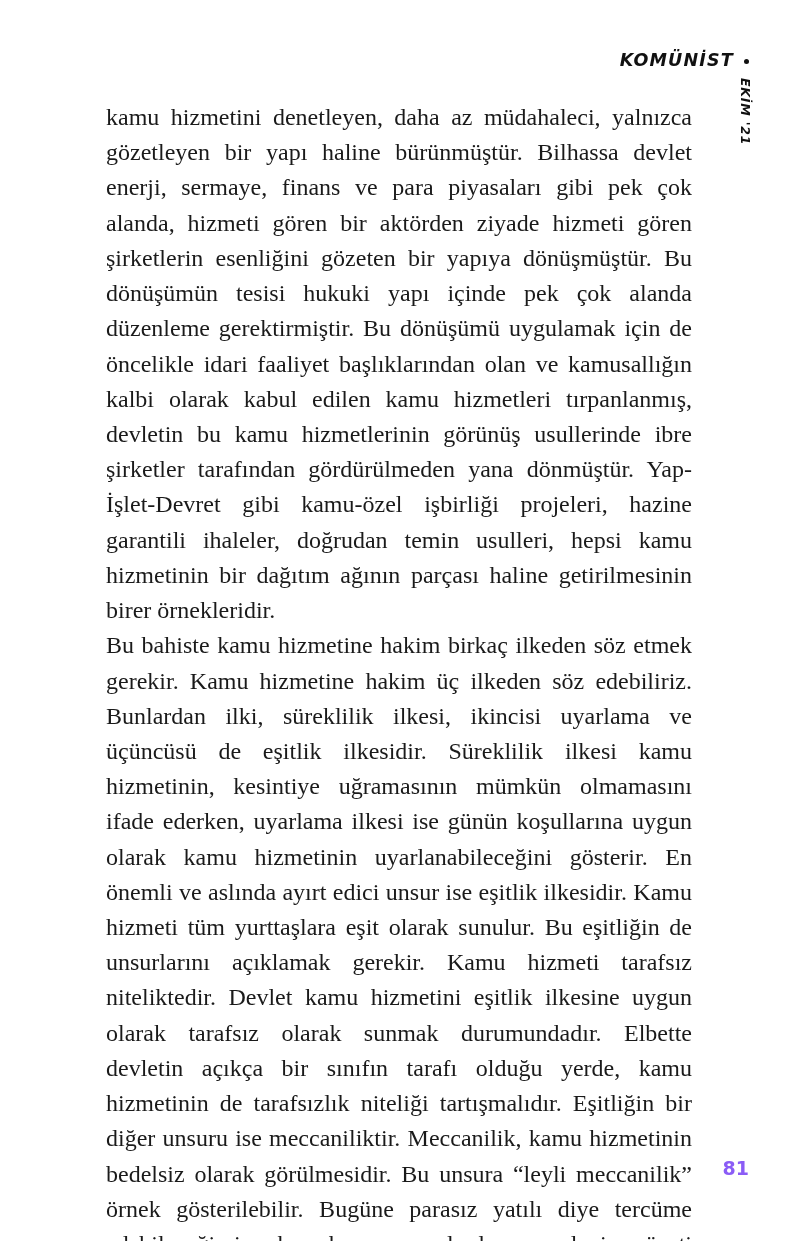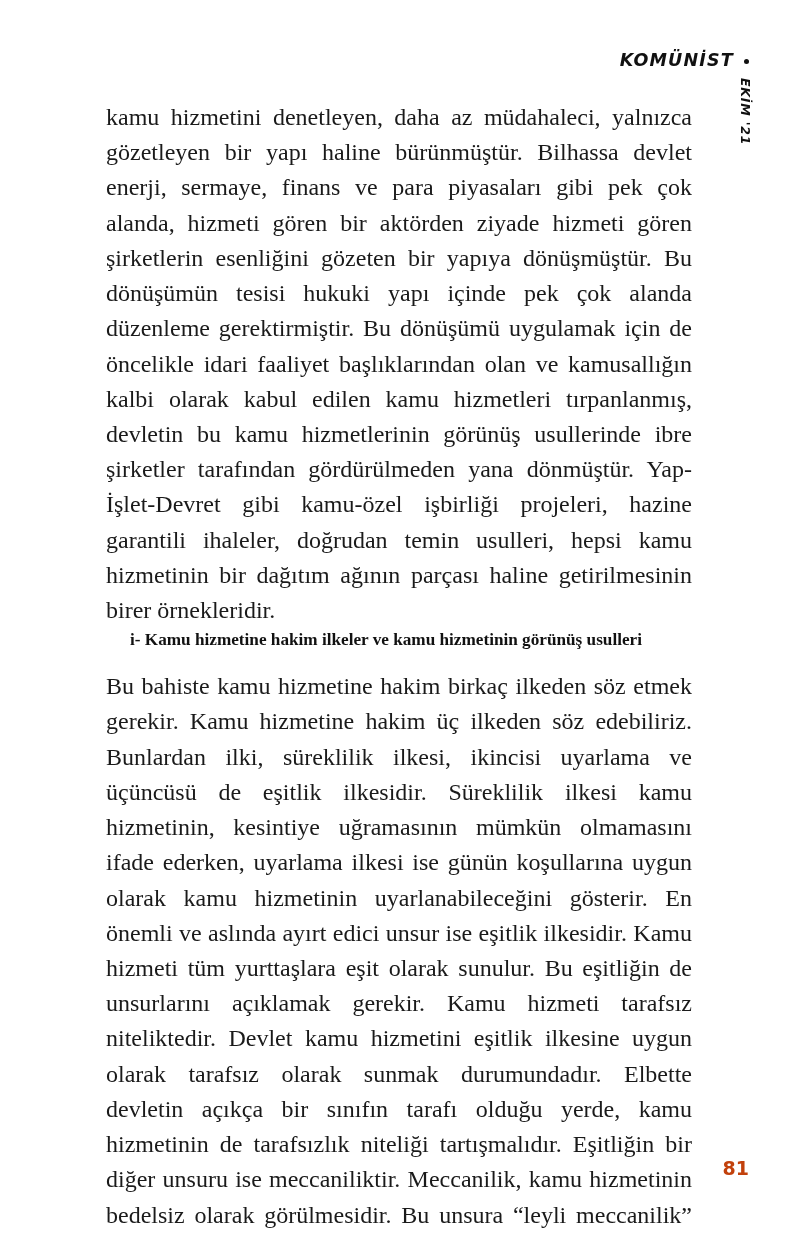--- a/index.html
+++ b/index.html
@@ -93,38 +93,37 @@
   }
 
   
   .page-number {
     position: absolute;
     right: 66px;
     bottom: 62px;
     font-family: "DejaVu Sans", sans-serif;
     font-weight: bold;
     font-size: 19px;
-    color: #c2410c;
+    color: #8b5cf6;
   }
 </style>
 </head>
 <body>
 
 <div class="page">
 
   <div class="header">
     <span class="header-title">KOMÜNİST</span>
     <span class="header-dot"></span>
   </div>
   <div class="header-issue">EKİM '21</div>
 
   <div class="content">
     <p class="body">kamu hizmetini denetleyen, daha az müdahaleci, yalnızca gözetleyen bir yapı haline bürünmüştür. Bilhassa devlet enerji, sermaye, finans ve para piyasaları gibi pek çok alanda, hizmeti gören bir aktörden ziyade hizmeti gören şirketlerin esenliğini gözeten bir yapıya dönüşmüştür. Bu dönüşümün tesisi hukuki yapı içinde pek çok alanda düzenleme gerektirmiştir. Bu dönüşümü uygulamak için de öncelikle idari faaliyet başlıklarından olan ve kamusallığın kalbi olarak kabul edilen kamu hizmetleri tırpanlanmış, devletin bu kamu hizmetlerinin görünüş usullerinde ibre şirketler tarafından gördürülmeden yana dönmüştür. Yap-İşlet-Devret gibi kamu-özel işbirliği projeleri, hazine garantili ihaleler, doğrudan temin usulleri, hepsi kamu hizmetinin bir dağıtım ağının parçası haline getirilmesinin birer örnekleridir.</p>
 
 
-    <h4 class="sub-sub-heading">i- Kamu hizmetine hakim ilkeler ve kamu hizmetinin görünüş usulleri</h4>
 
     <p class="body">Bu bahiste kamu hizmetine hakim birkaç ilkeden söz etmek gerekir. Kamu hizmetine hakim üç ilkeden söz edebiliriz. Bunlardan ilki, süreklilik ilkesi, ikincisi uyarlama ve üçüncüsü de eşitlik ilkesidir. Süreklilik ilkesi kamu hizmetinin, kesintiye uğramasının mümkün olmamasını ifade ederken, uyarlama ilkesi ise günün koşullarına uygun olarak kamu hizmetinin uyarlanabileceğini gösterir. En önemli ve aslında ayırt edici unsur ise eşitlik ilkesidir. Kamu hizmeti tüm yurttaşlara eşit olarak sunulur. Bu eşitliğin de unsurlarını açıklamak gerekir. Kamu hizmeti tarafsız niteliktedir. Devlet kamu hizmetini eşitlik ilkesine uygun olarak tarafsız olarak sunmak durumundadır. Elbette devletin açıkça bir sınıfın tarafı olduğu yerde, kamu hizmetinin de tarafsızlık niteliği tartışmalıdır. Eşitliğin bir diğer unsuru ise meccaniliktir. Meccanilik, kamu hizmetinin bedelsiz olarak görülmesidir. Bu unsura “leyli meccanilik” örnek gösterilebilir. Bugüne parasız yatılı diye tercüme edebileceğimiz bu kavram aslında meselenin özeti niteliktedir. Eğitim bir kamu hizmetidir ve devlet bu kamu hizmetini, eşit, tarafsız ve meccani olarak sağlamakla yükümlüdür. Yurttaşlık</p>
   </div>
 
   <div class="page-number">81</div>
 
 </div>
 
 </body></html>

